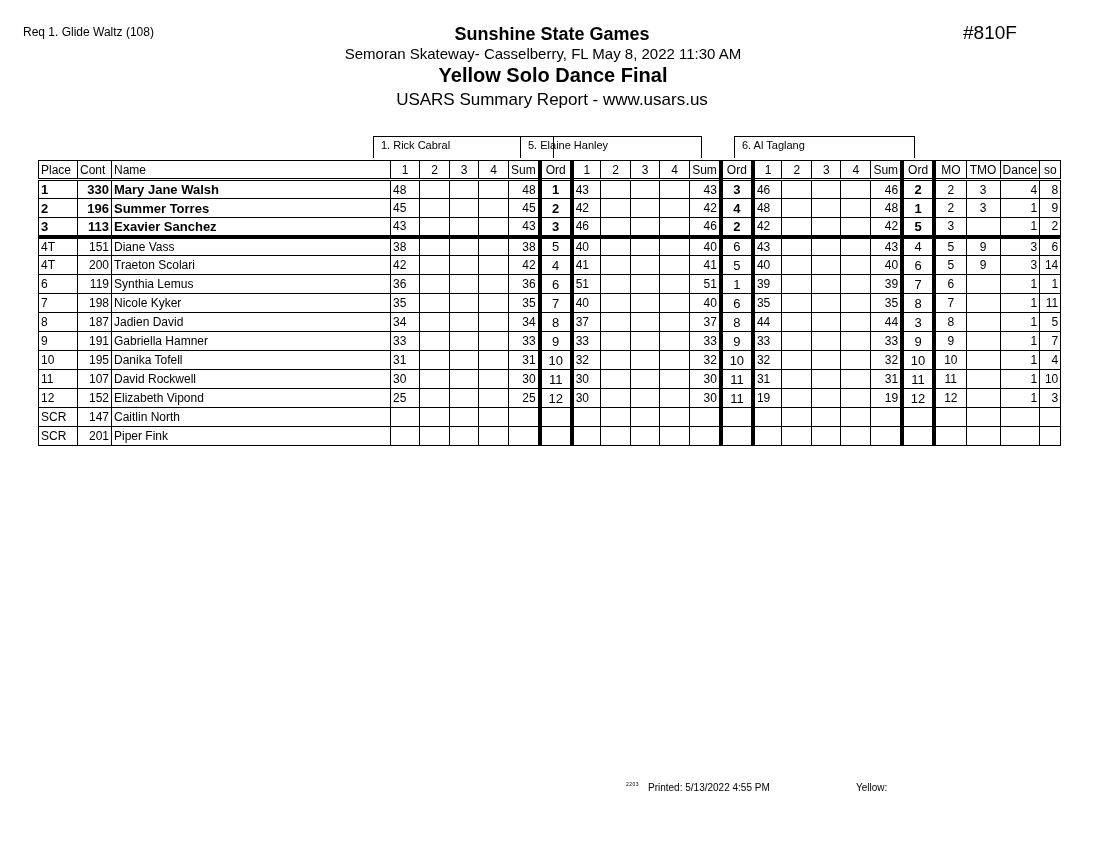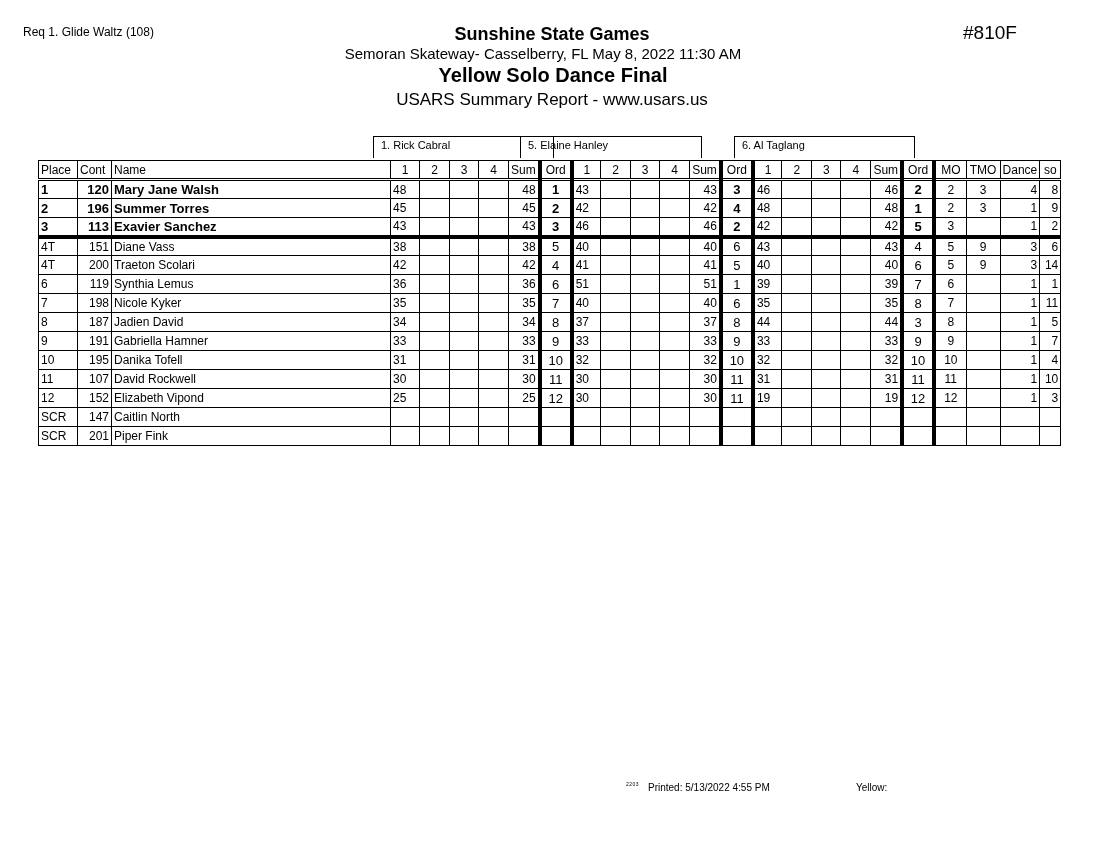--- a/index.html
+++ b/index.html
@@ -96,21 +96,21 @@
       <th>4</th>
       <th>Sum</th>
       <th class="thickL">Ord</th>
       <th class="thickL">MO</th>
       <th>TMO</th>
       <th>Dance</th>
       <th>so</th>
     </tr>
   <tr class="top">
         <td class="l">1</td>
-        <td class="r">120</td>
+        <td class="r">330</td>
         <td class="l">Mary Jane Walsh</td>
         <td class="l jscore">48</td>
         <td></td>
         <td></td>
         <td></td>
         <td class="r jscore">48</td>
         <td class="ord thickL">1</td>
         <td class="l jscore thickL">43</td>
         <td></td>
         <td></td>

